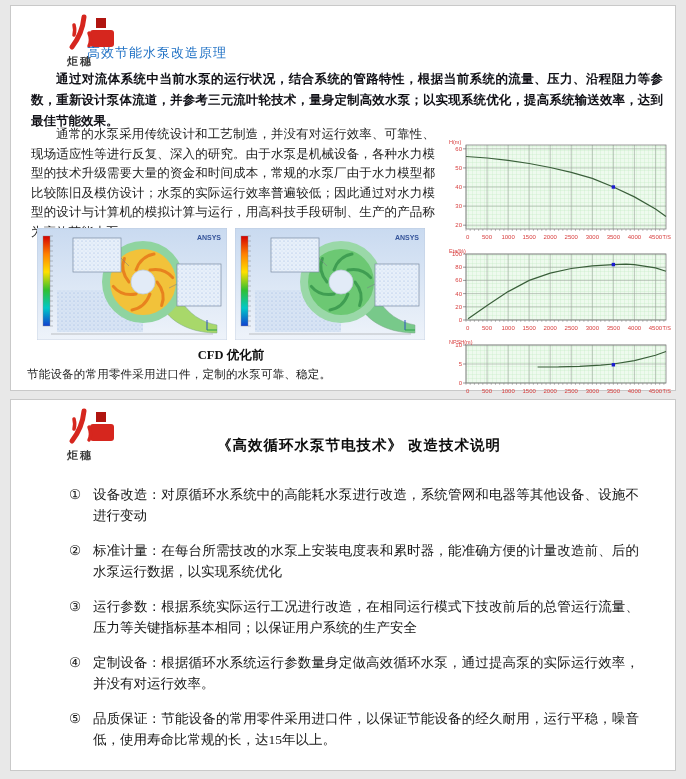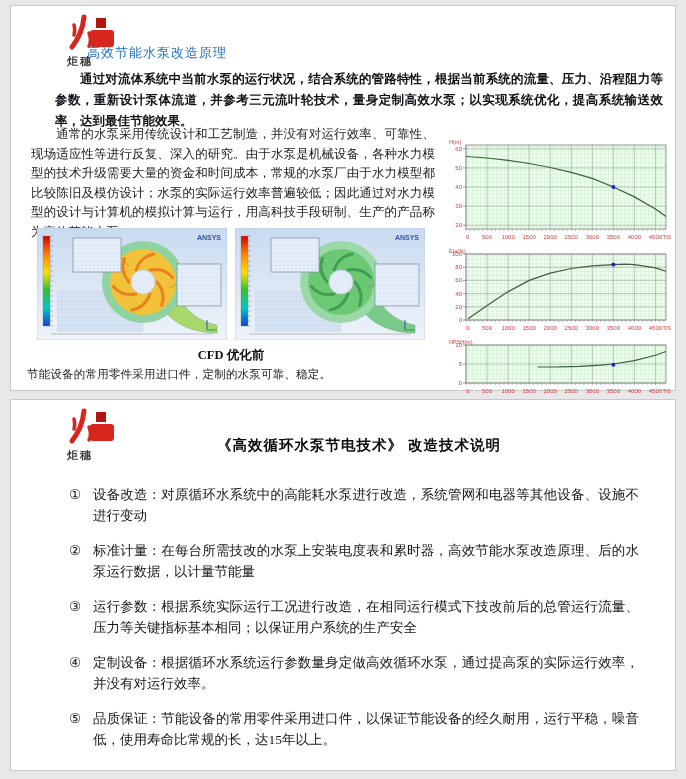--- a/index.html
+++ b/index.html
@@ -22,21 +22,21 @@
     position:absolute;top:16px;left:0;width:100%;text-align:center;
     font-size:15px;font-weight:bold;color:#a02420;letter-spacing:1px;
   }
   .s1-subtitle{
     position:absolute;top:38px;left:76px;
     font-size:13px;font-weight:normal;color:#1c6fc4;letter-spacing:1px;
   }
   .para-bold{
     position:absolute;top:63px;left:20px;right:12px;
     font-size:12.5px;font-weight:bold;line-height:21px;
-    text-align:justify;text-indent:2em;color:#101016;margin-left:24px;
+    text-align:justify;text-indent:2em;color:#101016;
   }
   .para-body{
     position:absolute;top:119px;left:20px;width:404px;
     font-family:"Liberation Serif",serif;
     font-size:12.5px;line-height:19.5px;text-align:justify;text-indent:2em;color:#1c1c1c;
   }
   .cfd-row{position:absolute;left:26px;top:222px;display:flex;gap:8px;}
   .cfd-fig{width:190px;height:112px;}
   .cfd-captions{position:absolute;top:341px;left:26px;width:388px;display:flex;flex-direction:column;}
   .cfd-captions span{
@@ -525,21 +525,21 @@
 
   <div class="s2-title">《高效循环水泵节电技术》 改造技术说明</div>
 
   <div class="s2-items" id="s2-items">
       <div class="s2-item">
         <span class="num">①</span>
         <span class="txt">设备改造：对原循环水系统中的高能耗水泵进行改造，系统管网和电器等其他设备、设施不进行变动</span>
       </div>
       <div class="s2-item">
         <span class="num">②</span>
-        <span class="txt">标准计量：在每台所需技改的水泵上安装电度表和累时器，高效节能水泵改造原理、后的水泵运行数据，以计量节能量</span>
+        <span class="txt">标准计量：在每台所需技改的水泵上安装电度表和累时器，能准确方便的计量改造前、后的水泵运行数据，以实现系统优化</span>
       </div>
       <div class="s2-item">
         <span class="num">③</span>
         <span class="txt">运行参数：根据系统实际运行工况进行改造，在相同运行模式下技改前后的总管运行流量、压力等关键指标基本相同；以保证用户系统的生产安全</span>
       </div>
       <div class="s2-item">
         <span class="num">④</span>
         <span class="txt">定制设备：根据循环水系统运行参数量身定做高效循环水泵，通过提高泵的实际运行效率，并没有对运行效率。</span>
       </div>
       <div class="s2-item">

